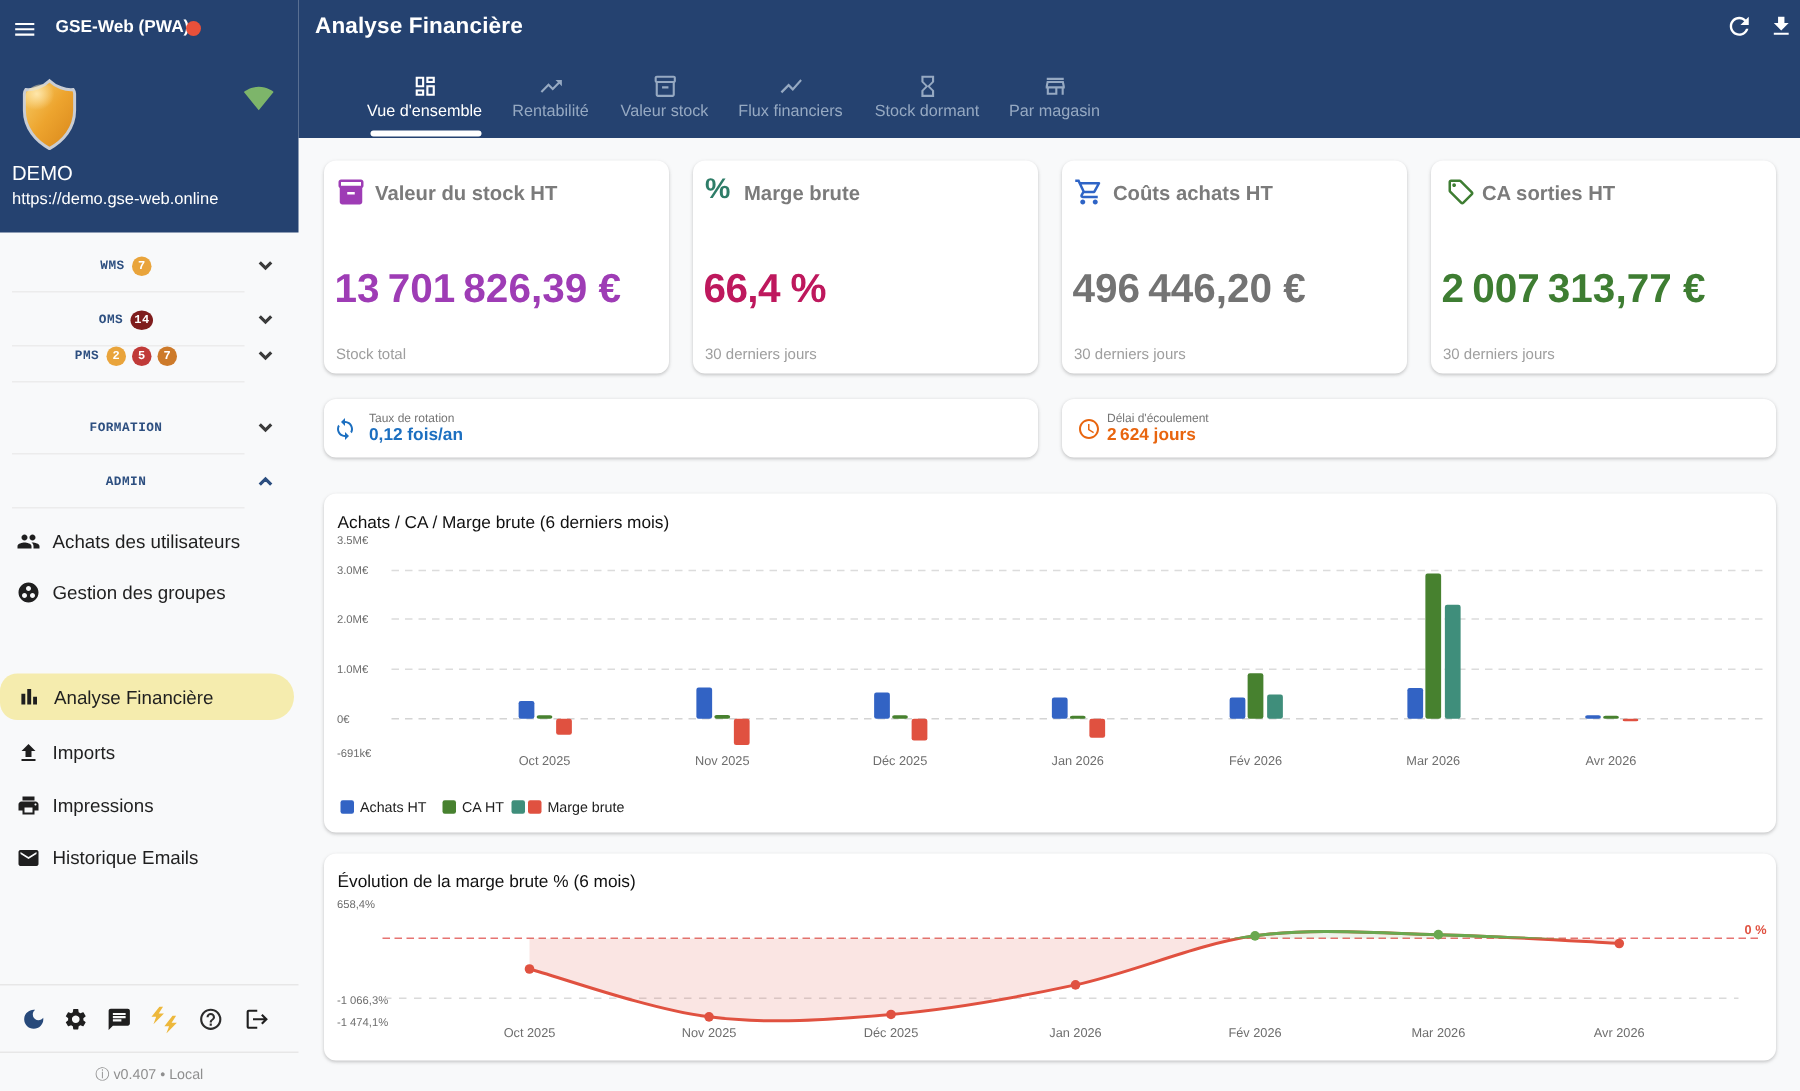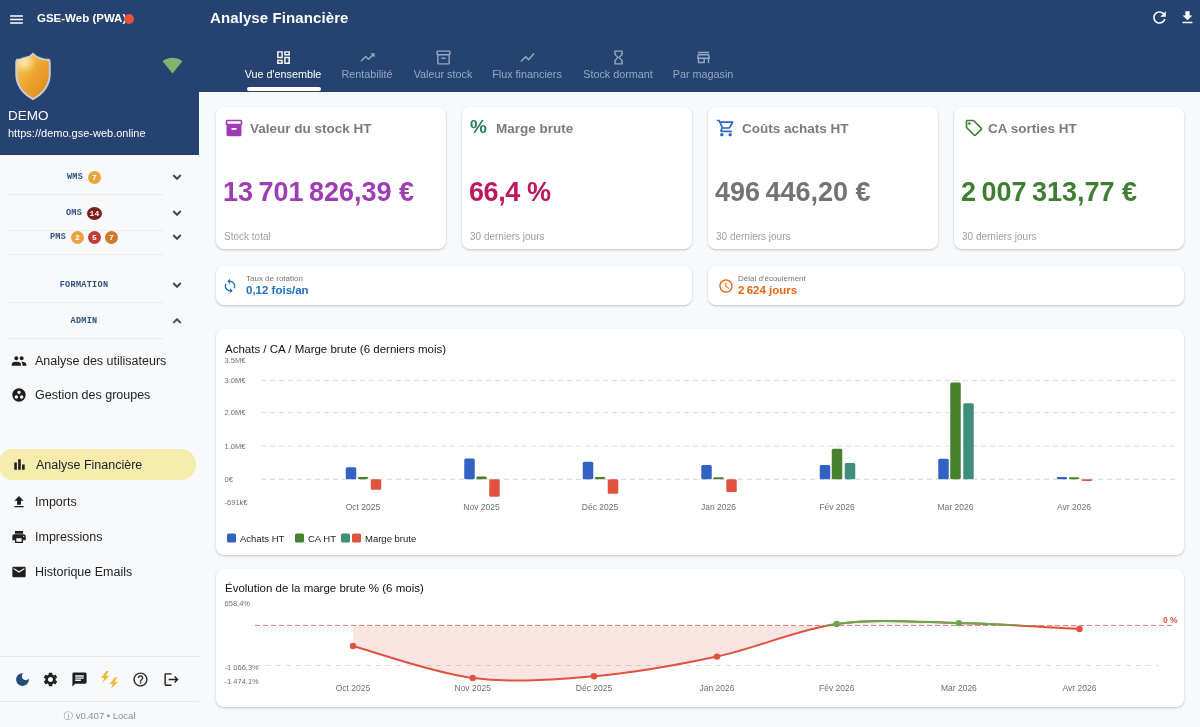--- a/index.html
+++ b/index.html
@@ -97,21 +97,21 @@
     <svg class="chev" viewBox="0 0 24 24">
         <path fill="#2d4f80" stroke="#2d4f80" stroke-width="1.2" d="M7.41 15.41 12 10.83l4.59 4.58L18 14l-6-6-6 6z"></path>
       </svg>
       <div class="sep"></div>
     </div>
 
   <div class="mi" style="top:343px;">
       <svg width="16" height="16" viewBox="0 0 24 24">
         <path fill="#1f1f1f" d="M16 11c1.66 0 2.99-1.34 2.99-3S17.66 5 16 5c-1.66 0-3 1.34-3 3s1.34 3 3 3zm-8 0c1.66 0 2.99-1.34 2.99-3S9.66 5 8 5C6.34 5 5 6.34 5 8s1.34 3 3 3zm0 2c-2.33 0-7 1.17-7 3.5V19h14v-2.5c0-2.33-4.67-3.5-7-3.5zm8 0c-.29 0-.62.02-.97.05 1.16.84 1.97 1.97 1.97 3.45V19h6v-2.5c0-2.33-4.67-3.5-7-3.5z"></path>
       </svg>
-      <span>Analyse des utilisateurs</span>
+      <span>Achats des utilisateurs</span>
     </div>
   <div class="mi" style="top:377px;">
       <svg width="16" height="16" viewBox="0 0 24 24">
         <path fill="#1f1f1f" d="M12 2C6.48 2 2 6.48 2 12s4.48 10 10 10 10-4.48 10-10S17.52 2 12 2zM8 17.5c-1.38 0-2.5-1.12-2.5-2.5s1.12-2.5 2.5-2.5 2.5 1.12 2.5 2.5-1.12 2.5-2.5 2.5zM9.5 8c0-1.38 1.12-2.5 2.5-2.5s2.5 1.12 2.5 2.5-1.12 2.5-2.5 2.5S9.5 9.38 9.5 8zm6.5 9.5c-1.38 0-2.5-1.12-2.5-2.5s1.12-2.5 2.5-2.5 2.5 1.12 2.5 2.5-1.12 2.5-2.5 2.5z"></path>
       </svg>
       <span>Gestion des groupes</span>
     </div>
   <div class="mi active" style="top:449px;height:31px;">
       <svg width="17" height="17" viewBox="0 0 24 24">
         <path fill="#1f1f1f" d="M4 9h4v11H4zm6-5h4v16h-4zm6 8h4v8h-4z" transform="scale(0.92) translate(1,1)"></path>

